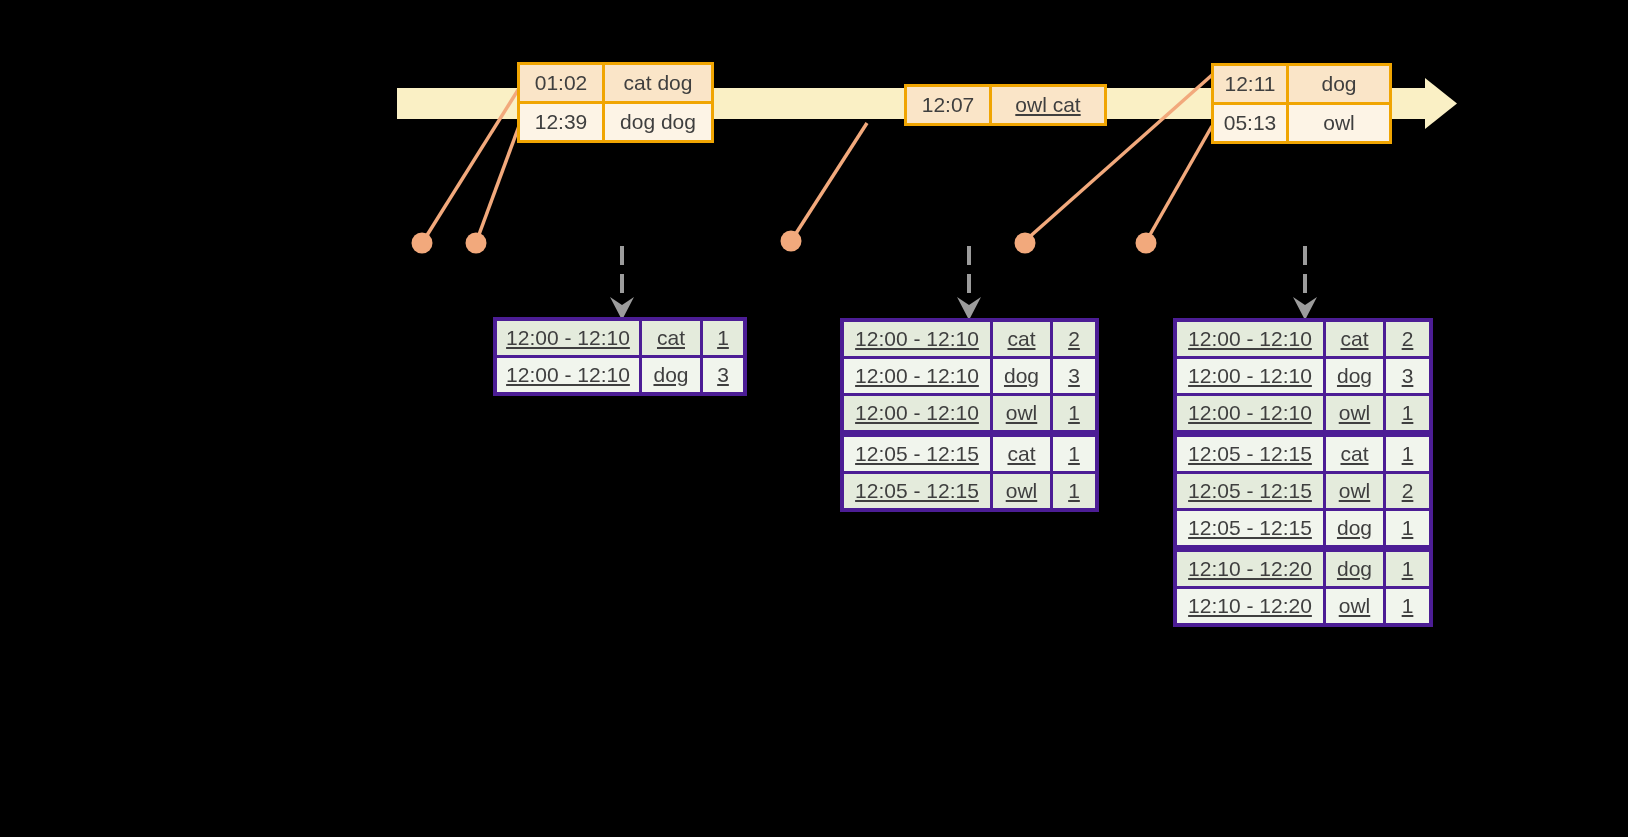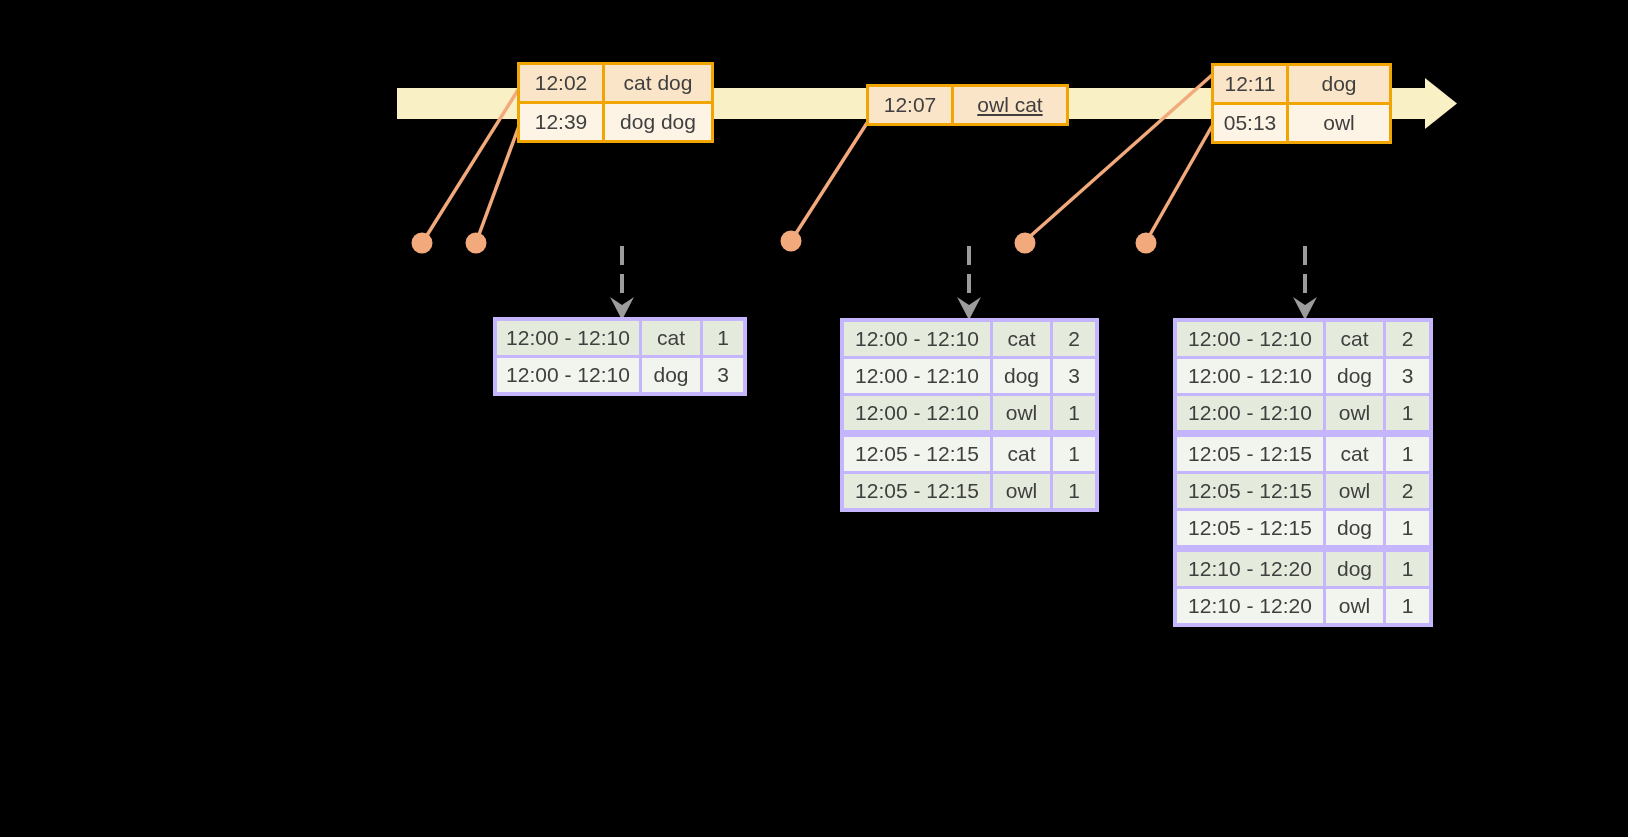--- a/index.html
+++ b/index.html
@@ -12,21 +12,21 @@
     display:flex;flex-direction:column;gap:3px;}
   .erow{display:flex;gap:3px;}
   .ecell{height:36px;display:flex;align-items:center;justify-content:center;font-size:21px;}
   .erow:nth-child(odd) .ecell{background:#FAE5C8;}
   .erow:nth-child(even) .ecell{background:#FDF4E6;}
   .e1 .etime{width:82px;} .e1 .ewords{width:106px;}
   .e2 .etime{width:82px;} .e2 .ewords{width:112px;text-decoration:underline;}
   .e3 .etime{width:72px;text-align:center;} .e3 .ewords{width:100px;}
 
   
-  .gtable{position:absolute;background:#c4b5fd;padding:4px;display:flex;flex-direction:column;}
+  .gtable{position:absolute;background:#4c1d95;padding:4px;display:flex;flex-direction:column;text-decoration:underline;}
   .grow{display:flex;gap:3px;margin-top:3px;}
   .grow:first-child{margin-top:0;}
   .grow.grp{margin-top:7px;}
   .gcell{height:34px;display:flex;align-items:center;justify-content:center;font-size:21px;}
   .grow:nth-child(odd) .gcell{background:#E4EBDC;}
   .grow:nth-child(even) .gcell{background:#F1F5ED;}
   .g1 .gwindow{width:142px;} .g1 .gword{width:58px;} .g1 .gcount{width:40px;}
   .g2 .gwindow{width:146px;} .g2 .gword{width:57px;} .g2 .gcount{width:42px;}
   .g3 .gwindow{width:146px;} .g3 .gword{width:57px;} .g3 .gcount{width:43px;}
 
@@ -59,32 +59,32 @@
     <path d="M610,297 L622,320 L634,297 L622,305 Z" fill="#9C9C9C"></path>
     <line class="dash" x1="969" y1="246" x2="969" y2="300"></line>
     <path d="M957,297 L969,320 L981,297 L969,305 Z" fill="#9C9C9C"></path>
     <line class="dash" x1="1305" y1="246" x2="1305" y2="300"></line>
     <path d="M1293,297 L1305,320 L1317,297 L1305,305 Z" fill="#9C9C9C"></path>
   </svg>
 
   <div class="etable e1" style="left:517px;top:62px;">
 
       <div class="erow">
-        <div class="ecell etime">12:02</div>
+        <div class="ecell etime">01:02</div>
         <div class="ecell ewords">cat dog</div>
       </div>
 
       <div class="erow">
         <div class="ecell etime">12:39</div>
         <div class="ecell ewords">dog dog</div>
       </div>
 
   </div>
 
-  <div class="etable e2" style="left:866px;top:84px;">
+  <div class="etable e2" style="left:904px;top:84px;">
 
       <div class="erow">
         <div class="ecell etime">12:07</div>
         <div class="ecell ewords">owl cat</div>
       </div>
 
   </div>
 
   <div class="etable e3" style="left:1211px;top:63px;">
 

